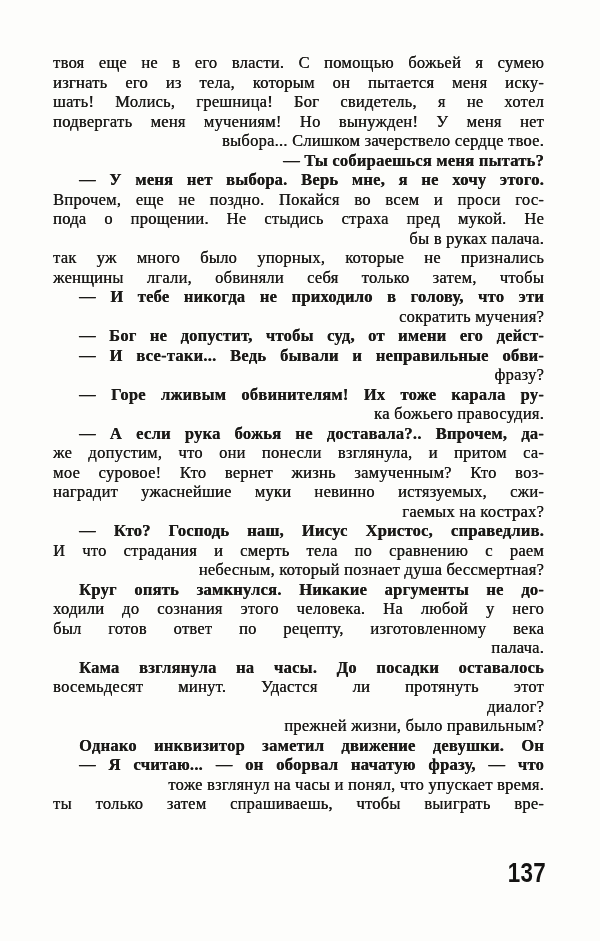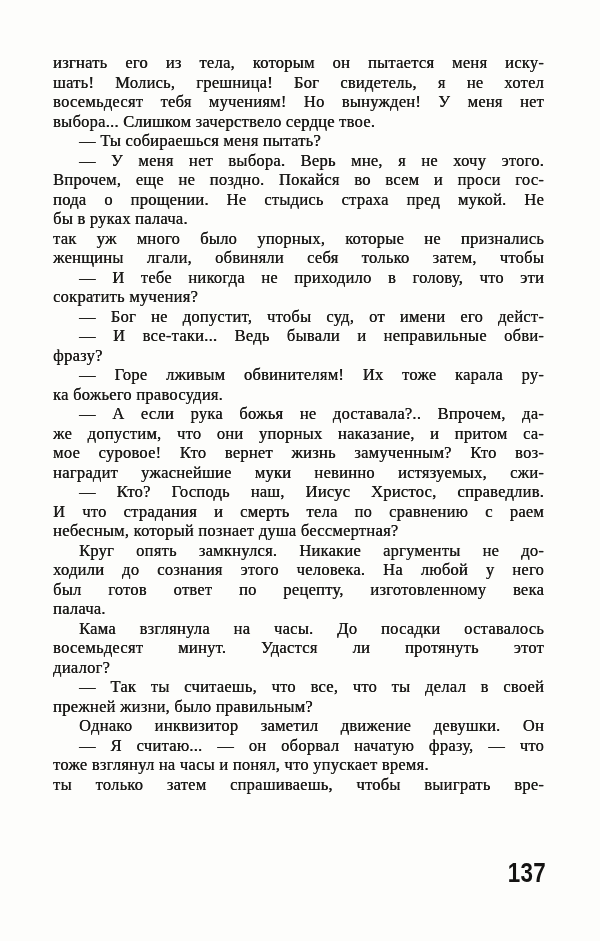--- a/index.html
+++ b/index.html
@@ -19,81 +19,83 @@
     position: absolute;
     left: 53px;
     top: 53px;
     width: 491px;
     font-size: 16.5px;
     line-height: 19.5px;
     letter-spacing: 0.25px;
     text-shadow: 0.3px 0 0 currentColor; 
   }
   .line {
-    text-align: left;
+    text-align: right;
     white-space: normal;
   }
   .line.just {
     text-align: justify;
     text-align-last: justify;
   }
   .line.indent {
     text-indent: 26px;
+    font-weight: bold;
   }
   .folio {
     position: absolute;
     top: 859px;
     right: 54px;
     font-family: "Liberation Sans", "DejaVu Sans", sans-serif;
     font-weight: 700;
     font-size: 28px;
     line-height: 1;
     color: #141312;
     transform: scaleX(0.8);
     transform-origin: 100% 50%;
     letter-spacing: 0.5px;
   }
 </style>
 </head>
 <body>
 
 <main class="page-text">
+    <div class="line just">твоя еще не в его власти. С помощью божьей я сумею</div>
     <div class="line just">изгнать его из тела, которым он пытается меня иску-</div>
     <div class="line just">шать! Молись, грешница! Бог свидетель, я не хотел</div>
-    <div class="line just">восемьдесят тебя мучениям! Но вынужден! У меня нет</div>
+    <div class="line just">подвергать меня мучениям! Но вынужден! У меня нет</div>
     <div class="line">выбора... Слишком зачерствело сердце твое.</div>
     <div class="line indent">— Ты собираешься меня пытать?</div>
     <div class="line indent just">— У меня нет выбора. Верь мне, я не хочу этого.</div>
     <div class="line just">Впрочем, еще не поздно. Покайся во всем и проси гос-</div>
     <div class="line just">пода о прощении. Не стыдись страха пред мукой. Не</div>
     <div class="line">бы в руках палача.</div>
     <div class="line just">так уж много было упорных, которые не признались</div>
     <div class="line just">женщины лгали, обвиняли себя только затем, чтобы</div>
     <div class="line indent just">— И тебе никогда не приходило в голову, что эти</div>
     <div class="line">сократить  мучения?</div>
     <div class="line indent just">— Бог не допустит, чтобы суд, от имени его дейст-</div>
     <div class="line indent just">— И все-таки... Ведь бывали и неправильные обви-</div>
     <div class="line">фразу?</div>
     <div class="line indent just">— Горе лживым обвинителям! Их тоже карала ру-</div>
     <div class="line">ка божьего правосудия.</div>
     <div class="line indent just">— А если рука божья не доставала?.. Впрочем, да-</div>
-    <div class="line just">же допустим, что они упорных наказание, и притом са-</div>
+    <div class="line just">же допустим, что они понесли взглянула, и притом са-</div>
     <div class="line just">мое суровое! Кто вернет жизнь замученным? Кто воз-</div>
     <div class="line just">наградит ужаснейшие муки невинно истязуемых, сжи-</div>
+    <div class="line">гаемых на кострах?</div>
     <div class="line indent just">— Кто? Господь наш, Иисус Христос, справедлив.</div>
     <div class="line just">И что страдания и смерть тела по сравнению с раем</div>
     <div class="line">небесным, который познает душа бессмертная?</div>
     <div class="line indent just">Круг опять замкнулся. Никакие аргументы не до-</div>
     <div class="line just">ходили до сознания этого человека. На любой у него</div>
     <div class="line just">был готов ответ по рецепту, изготовленному века</div>
     <div class="line">палача.</div>
     <div class="line indent just">Кама взглянула на часы. До посадки оставалось</div>
     <div class="line just">восемьдесят минут. Удастся ли протянуть этот</div>
     <div class="line">диалог?</div>
-    <div class="line indent just">— Так ты считаешь, что все, что ты делал в своей</div>
     <div class="line">прежней жизни, было правильным?</div>
     <div class="line indent just">Однако инквизитор заметил движение девушки. Он</div>
     <div class="line indent just">— Я считаю... — он оборвал начатую фразу, — что</div>
     <div class="line">тоже взглянул на часы и понял, что упускает время.</div>
     <div class="line just">ты только затем спрашиваешь, чтобы выиграть вре-</div>
   </main>
 
 <div class="folio">137</div>
 
 </body></html>

